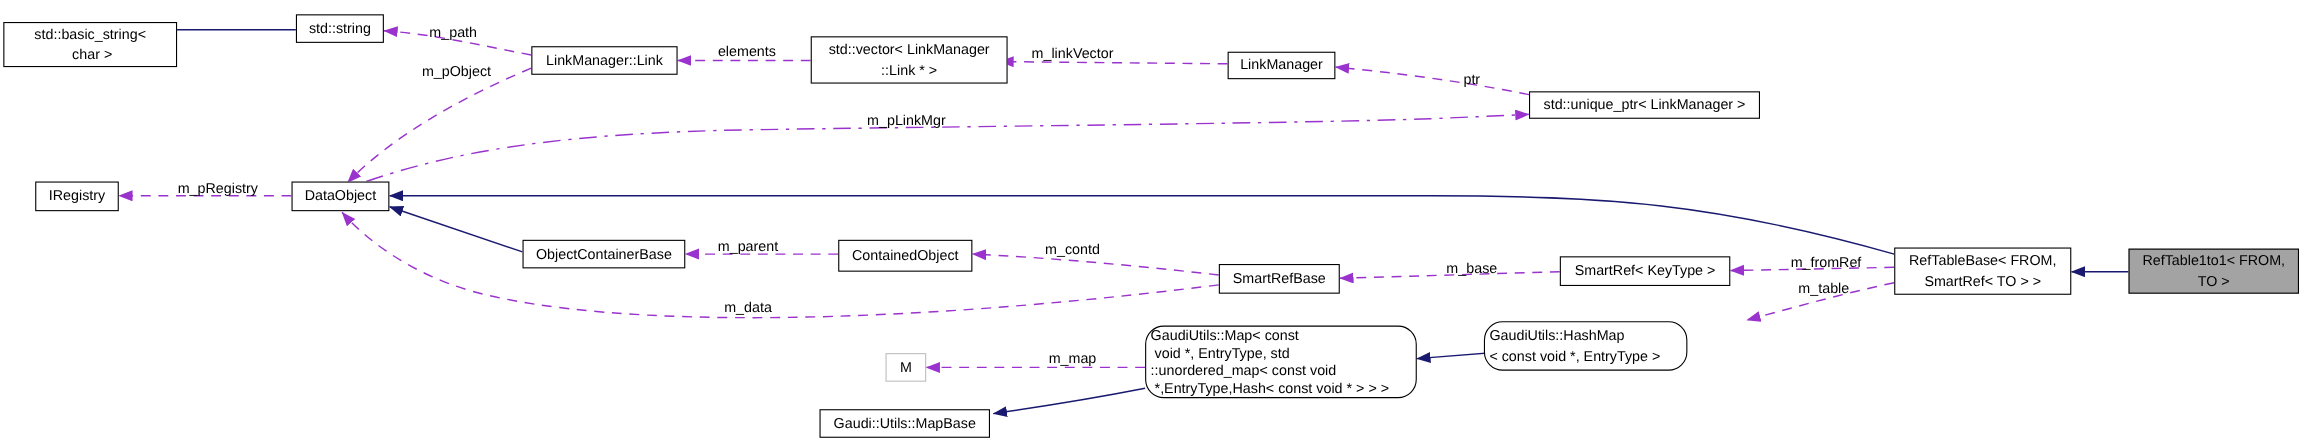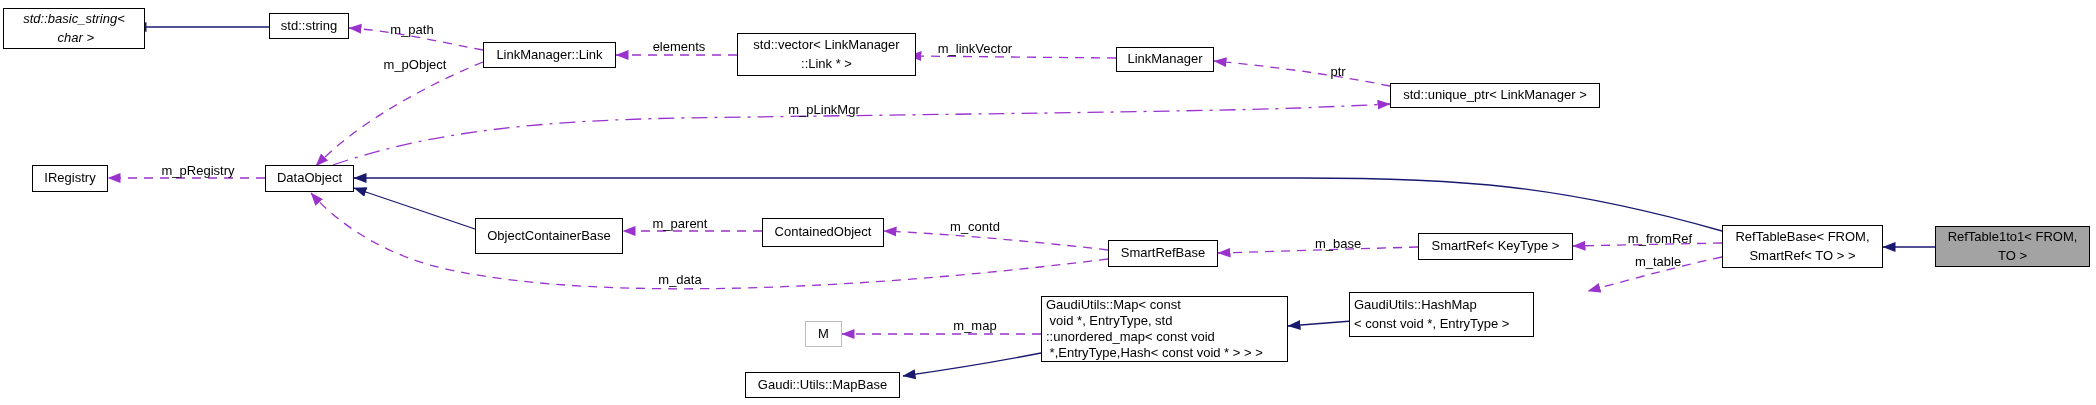--- a/index.html
+++ b/index.html
@@ -28,20 +28,21 @@
     line-height:1.42;
     border:1px solid #000000;
     background:#ffffff;
     color:#000000;
     cursor:default;
   }
   .node.left{
     justify-content:flex-start;
     text-align:left;
     padding-left:4px;
+    border-radius:17px;
   }
   .node.dense{line-height:1.24;}
   .node.focus{background:#a3a3a3;}
   .node.param{border-color:#bdbdbd;}
 </style>
 </head>
 <body>
 
 <div class="canvas">
   <svg id="edge-layer" viewBox="0 0 2096 405" xmlns="http://www.w3.org/2000/svg">
@@ -86,31 +87,31 @@
         <text x="680" y="228" text-anchor="middle">m_parent</text>
         <text x="975" y="231" text-anchor="middle">m_contd</text>
         <text x="680" y="284" text-anchor="middle">m_data</text>
         <text x="1338" y="248" text-anchor="middle">m_base</text>
         <text x="1660" y="243" text-anchor="middle">m_fromRef</text>
         <text x="1658" y="266" text-anchor="middle">m_table</text>
         <text x="975" y="330" text-anchor="middle">m_map</text>
       </g>
   </svg>
   <div id="node-layer">
-      <div class="node" style="left: 3px; top: 8px; width: 142px; height: 41px; font-style: italic;">std::basic_string&lt;
+      <div class="node" style="left: 3px; top: 20px; width: 158px; height: 41px;">std::basic_string&lt;
  char &gt;</div>
       <div class="node" style="left: 269px; top: 13px; width: 80px; height: 26px;">std::string</div>
       <div class="node" style="left: 483px; top: 42px; width: 133px; height: 26px;">LinkManager::Link</div>
       <div class="node" style="left: 737px; top: 33px; width: 179px; height: 43px;">std::vector&lt; LinkManager
 ::Link * &gt;</div>
       <div class="node" style="left: 1116px; top: 47px; width: 98px; height: 25px;">LinkManager</div>
       <div class="node" style="left: 1390px; top: 83px; width: 210px; height: 25px;">std::unique_ptr&lt; LinkManager &gt;</div>
       <div class="node" style="left: 32px; top: 165px; width: 76px; height: 27px;">IRegistry</div>
       <div class="node" style="left: 265px; top: 165px; width: 89px; height: 27px;">DataObject</div>
-      <div class="node" style="left: 475px; top: 218px; width: 148px; height: 36px;">ObjectContainerBase</div>
+      <div class="node" style="left: 475px; top: 218px; width: 148px; height: 26px;">ObjectContainerBase</div>
       <div class="node" style="left: 762px; top: 218px; width: 122px; height: 29px;">ContainedObject</div>
       <div class="node" style="left: 1108px; top: 240px; width: 110px; height: 27px;">SmartRefBase</div>
       <div class="node" style="left: 1418px; top: 233px; width: 155px; height: 27px;">SmartRef&lt; KeyType &gt;</div>
       <div class="node" style="left: 1722px; top: 225px; width: 161px; height: 43px;">RefTableBase&lt; FROM,
 SmartRef&lt; TO &gt; &gt;</div>
       <div class="node focus" style="left: 1935px; top: 226px; width: 155px; height: 41px;">RefTable1to1&lt; FROM,
 TO &gt;</div>
       <div class="node left dense" style="left: 1041px; top: 296px; width: 247px; height: 66px;">GaudiUtils::Map&lt; const
  void *, EntryType, std
 ::unordered_map&lt; const void

